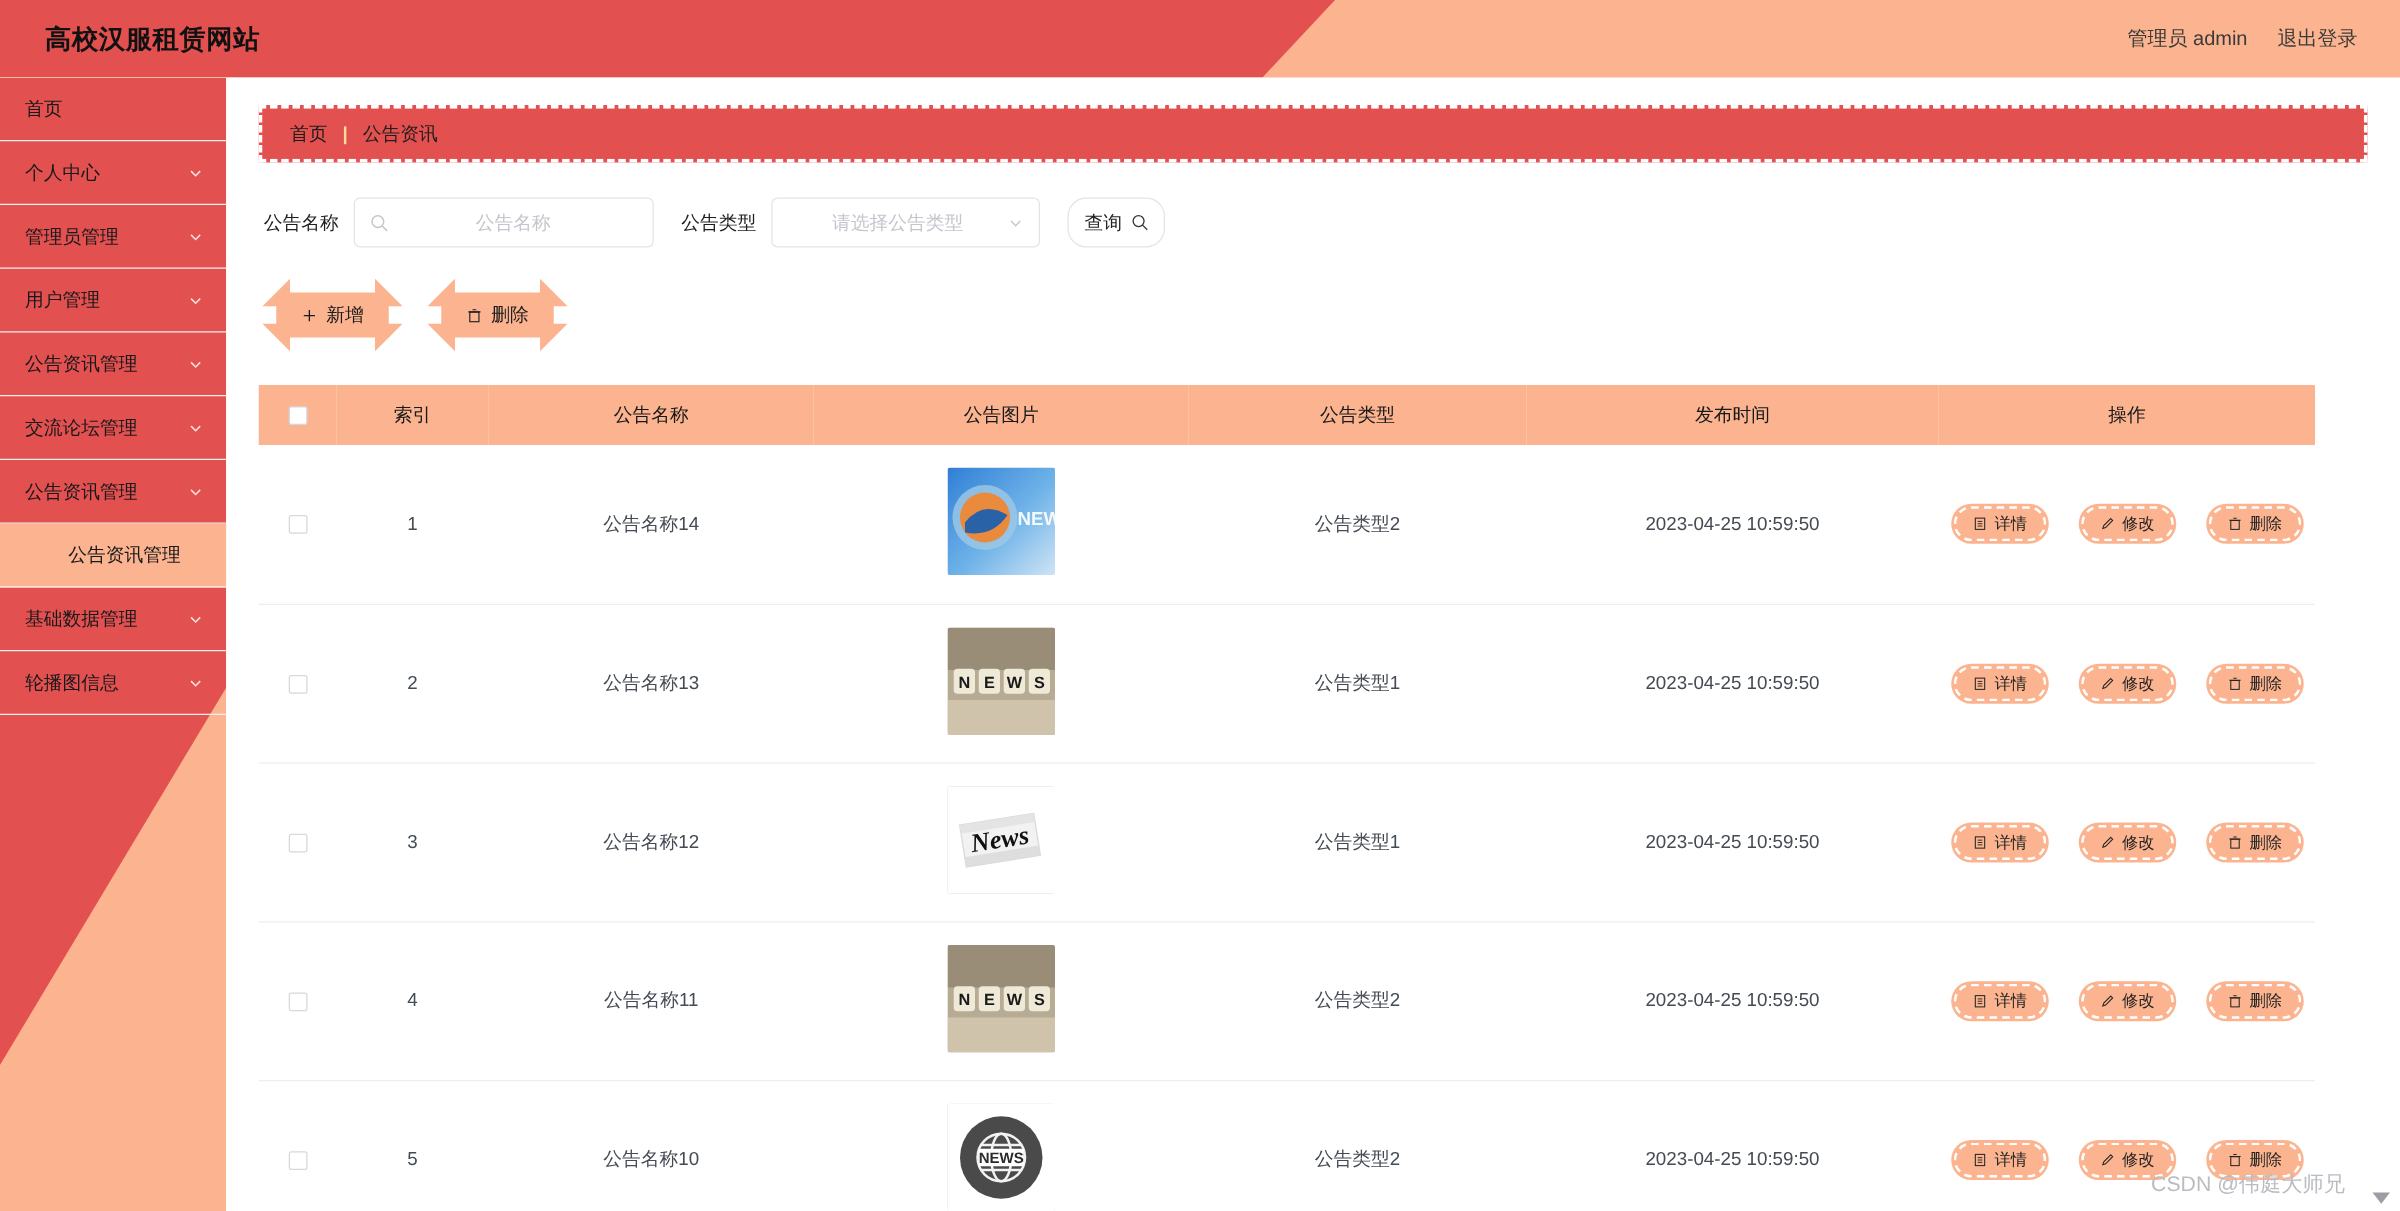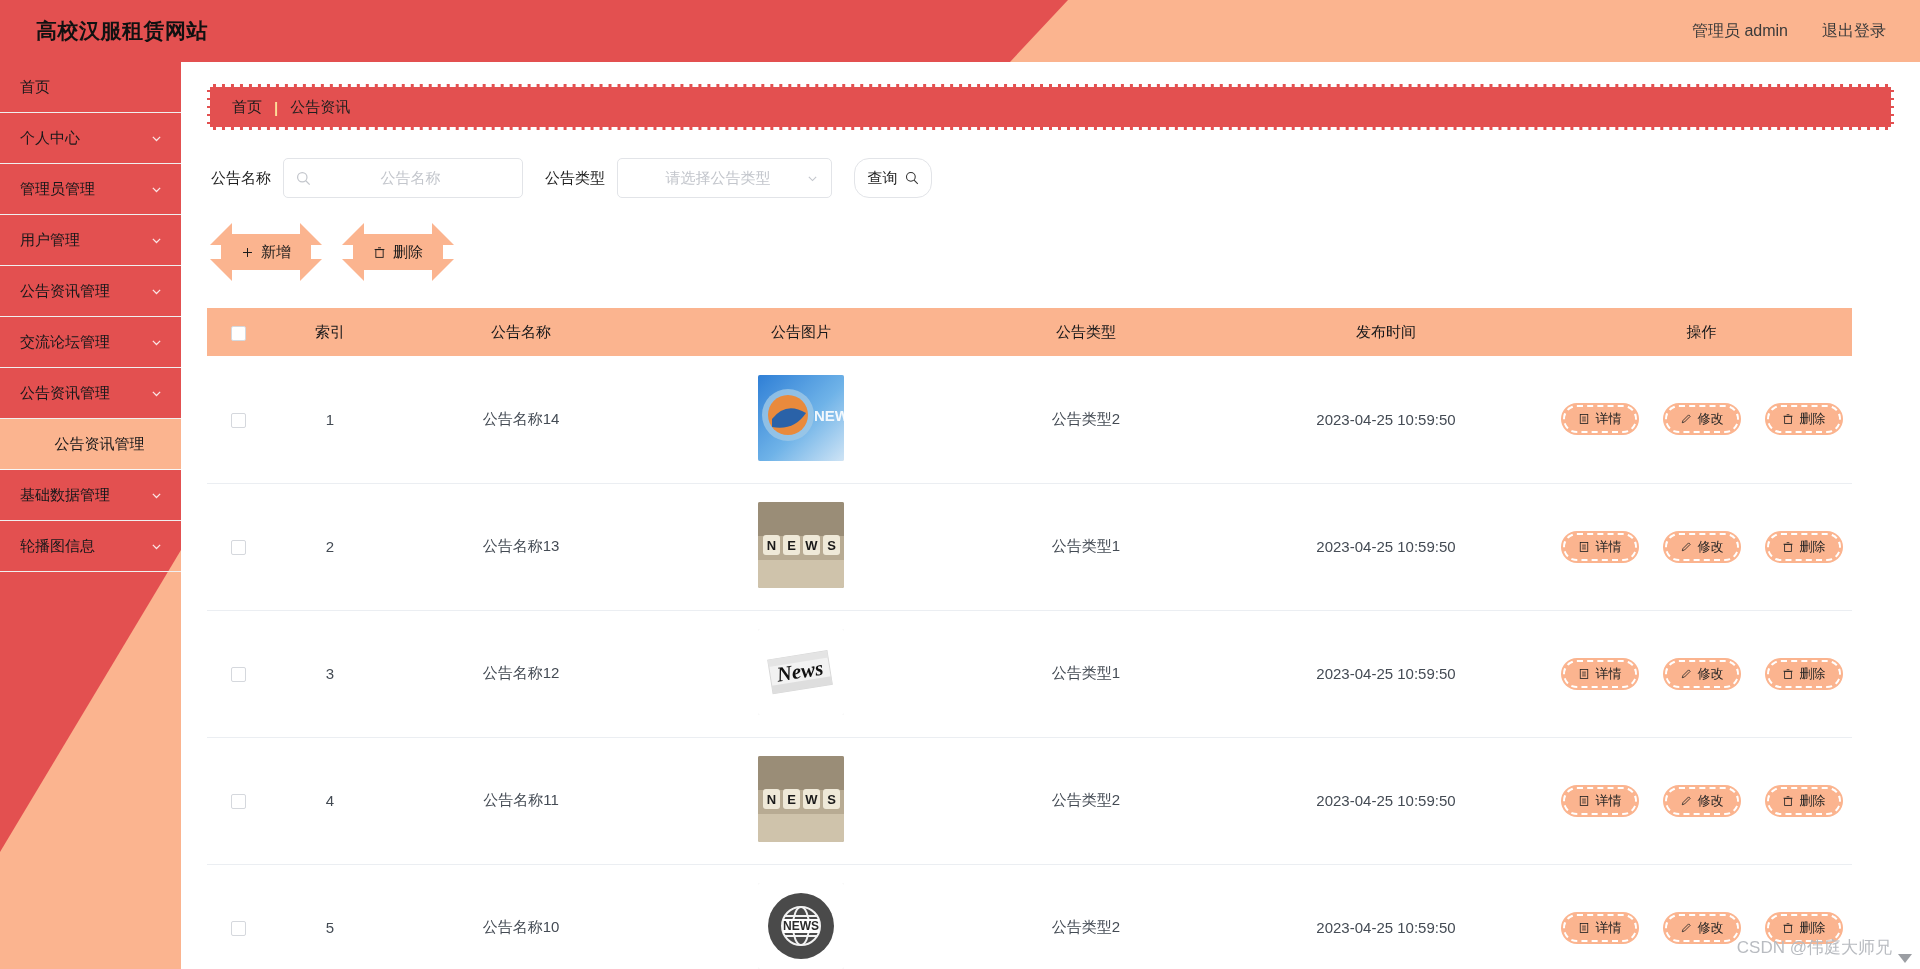--- a/index.html
+++ b/index.html
@@ -25,21 +25,21 @@
   }
   .header-title {
     position: absolute; left: 36px; top: 0; height: 62px;
     display: flex; align-items: center;
     color: #111; font-size: 21px; font-weight: bold;
     letter-spacing: .5px;
     z-index: 3;
   }
   .header-right {
     position: absolute; right: 34px; top: 0; height: 62px;
-    display: flex; align-items: center; gap: 34px;
+    display: flex; align-items: center; gap: 24px;
     z-index: 3;
   }
   .header-right span {
     color: #3a3a3a; font-size: 16px; cursor: pointer;
   }
 
   
   .sidebar {
     position: absolute; left: 0; top: 62px;
     width: 181px; height: 907px;
@@ -203,21 +203,21 @@
     border: 2px dashed #ffffff;
     border-radius: 14px;
     display: inline-flex; align-items: center; justify-content: center; gap: 6px;
     cursor: pointer; white-space: nowrap;
     box-shadow: 0 0 0 2px #fbb48f;
   }
   .ic { display: inline-flex; align-items: center; }
 
   
   .watermark {
-    position: absolute; right: 28px; bottom: 10px;
+    position: absolute; right: 44px; bottom: 10px;
     color: #b9bcc1; font-size: 17px; z-index: 50; pointer-events: none;
   }
   .scroll-arrow {
     position: absolute; right: 8px; bottom: 6px;
     width: 0; height: 0;
     border-left: 7px solid transparent; border-right: 7px solid transparent;
     border-top: 9px solid #9b9ea3; z-index: 60;
   }
 </style>
 </head>

